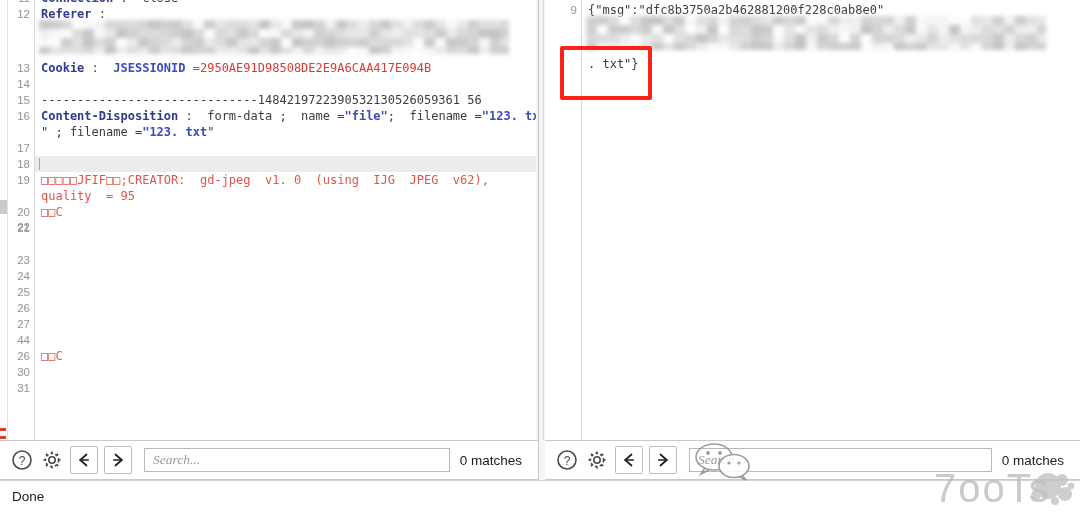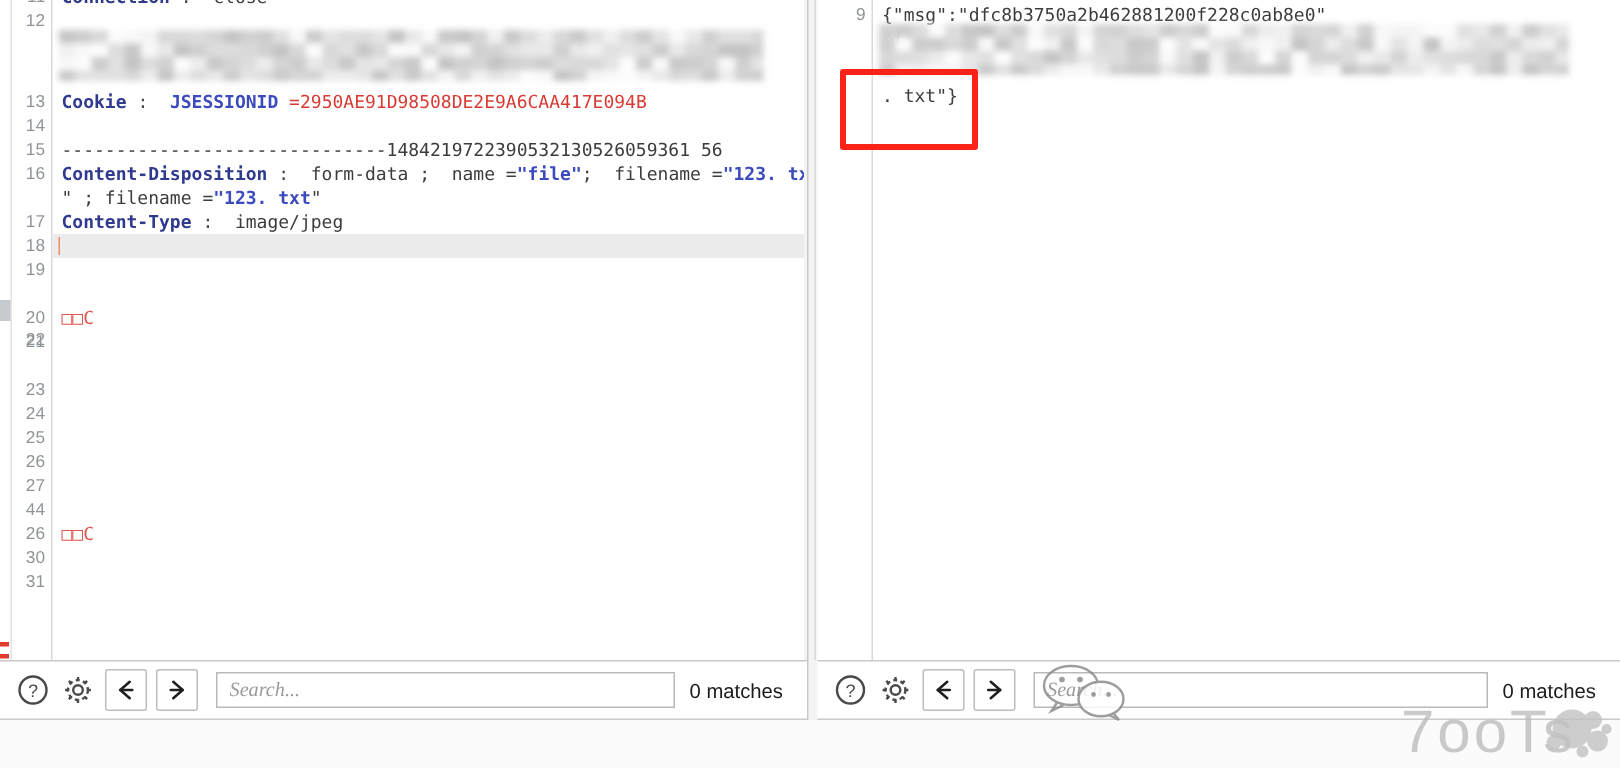--- a/index.html
+++ b/index.html
@@ -111,20 +111,21 @@
           <div class="ln" style="top: 284px;">25</div>
           <div class="ln" style="top: 300px;">26</div>
           <div class="ln" style="top: 316px;">27</div>
           <div class="ln" style="top: 332px;">44</div>
           <div class="ln" style="top: 348px;">26</div>
           <div class="ln" style="top: 364px;">30</div>
           <div class="ln" style="top: 380px;">31</div>
         </div>
       <div class="code" id="codeL">
           <div class="row" style="top: -10px;"><span class="txt"><span class="k-hdr">Connection</span><span class="k-grey"> :  </span><span class="k-plain">close</span></span></div>
+          <div class="row" style="top: 6px;"><span class="txt"><span class="k-hdr">Referer</span><span class="k-grey"> :</span></span></div>
           <div class="row" style="top: 22px;"><span class="txt"></span></div>
           <div class="mosaic blurwrap" style="left: 4px; top: 20px; width: 470px; height: 34px;">
             <i style="left: 0px; top: 0px; width: 11px; height: 9px; background: rgb(198, 198, 198);"></i>
             <i style="left: 11px; top: 0px; width: 11px; height: 9px; background: rgb(204, 204, 204);"></i>
             <i style="left: 22px; top: 0px; width: 11px; height: 9px; background: rgb(216, 216, 216);"></i>
             <i style="left: 33px; top: 0px; width: 11px; height: 9px; background: rgb(252, 252, 252);"></i>
             <i style="left: 44px; top: 0px; width: 11px; height: 9px; background: rgb(248, 248, 248);"></i>
             <i style="left: 55px; top: 0px; width: 11px; height: 9px; background: rgb(244, 244, 244);"></i>
             <i style="left: 66px; top: 0px; width: 11px; height: 9px; background: rgb(216, 216, 216);"></i>
             <i style="left: 77px; top: 0px; width: 11px; height: 9px; background: rgb(216, 216, 216);"></i>
@@ -291,22 +292,23 @@
             <i style="left: 429px; top: 27px; width: 11px; height: 9px; background: rgb(200, 200, 200);"></i>
             <i style="left: 440px; top: 27px; width: 11px; height: 9px; background: rgb(236, 236, 236);"></i>
             <i style="left: 451px; top: 27px; width: 11px; height: 9px; background: rgb(208, 208, 208);"></i>
             <i style="left: 462px; top: 27px; width: 11px; height: 9px; background: rgb(204, 204, 204);"></i>
           </div>
           <div class="row" style="top: 60px;"><span class="txt"><span class="k-hdr">Cookie</span><span class="k-grey"> :  </span><span class="k-blue">JSESSIONID</span><span class="k-red"> =</span><span class="k-red">2950AE91D98508DE2E9A6CAA417E094B</span></span></div>
           <div class="row" style="top: 76px;"><span class="txt"></span></div>
           <div class="row" style="top: 92px;"><span class="txt"><span class="k-plain">------------------------------1484219722390532130526059361 56</span></span></div>
           <div class="row" style="top: 108px;"><span class="txt"><span class="k-hdr">Content-Disposition</span><span class="k-grey"> :  </span><span class="k-plain">form-data ;  name =</span><span class="k-blue">"file"</span><span class="k-plain">;  filename =</span><span class="k-blue">"123. txt</span></span></div>
           <div class="row" style="top: 124px;"><span class="txt"><span class="k-plain">" ; filename =</span><span class="k-blue">"123. txt</span><span class="k-plain">"</span></span></div>
-          <div class="row" style="top: 140px;"><span class="txt"><span class="k-hdr">Content-Type</span><span class="k-grey"> :  </span><span class="k-plain">image/jpeg</span></span></div>
           <div class="row cur-row" style="top: 156px;"><span class="txt"></span><div class="caret"></div></div>
+          <div class="row" style="top: 172px;"><span class="txt"><span class="box-glyph">□□□□□</span><span class="k-pink">JFIF</span><span class="box-glyph">□□</span><span class="k-pink">;CREATOR:  gd-jpeg  v1. 0  (using  IJG  JPEG  v62),</span></span></div>
+          <div class="row" style="top: 188px;"><span class="txt"><span class="k-pink">quality  = 95</span></span></div>
           <div class="row" style="top: 204px;"><span class="txt"><span class="box-glyph">□□</span><span class="k-pink">C</span></span></div>
           <div class="row" style="top: 220px;"><span class="txt"></span></div>
           <div class="row" style="top: 236px;"><span class="txt"></span></div>
           <div class="row" style="top: 252px;"><span class="txt"></span></div>
           <div class="row" style="top: 268px;"><span class="txt"></span></div>
           <div class="row" style="top: 284px;"><span class="txt"></span></div>
           <div class="row" style="top: 300px;"><span class="txt"></span></div>
           <div class="row" style="top: 316px;"><span class="txt"></span></div>
           <div class="row" style="top: 332px;"><span class="txt"></span></div>
           <div class="row" style="top: 348px;"><span class="txt"><span class="box-glyph">□□</span><span class="k-pink">C</span></span></div>
@@ -565,20 +567,23 @@
         <path d="M11.8 8h-8" stroke="#1f1f1f" stroke-width="1.7" stroke-linecap="round"></path>
       </svg>
     </div>
     <div class="search">
       <span>Search...</span>
     </div>
     <div class="matches">0 matches</div>
   </div>
 
   <div class="status-bg"></div>
+  <div class="status">
+    <span>Done</span>
+  </div>
 
   <div class="wm" style="left:688px;top:442px;">
     <svg width="78" height="40" viewBox="0 0 78 40">
       <g fill="none" stroke="#8d8d8d" stroke-width="1.6" opacity=".85">
         <ellipse cx="26" cy="15" rx="18" ry="13"></ellipse>
         <path d="M17 26l-4 6 8-4"></path>
         <ellipse cx="46" cy="24" rx="15" ry="11.5" fill="#fff"></ellipse>
         <path d="M54 33l4 5-7-3.5"></path>
       </g>
       <g fill="#8d8d8d" opacity=".85">

